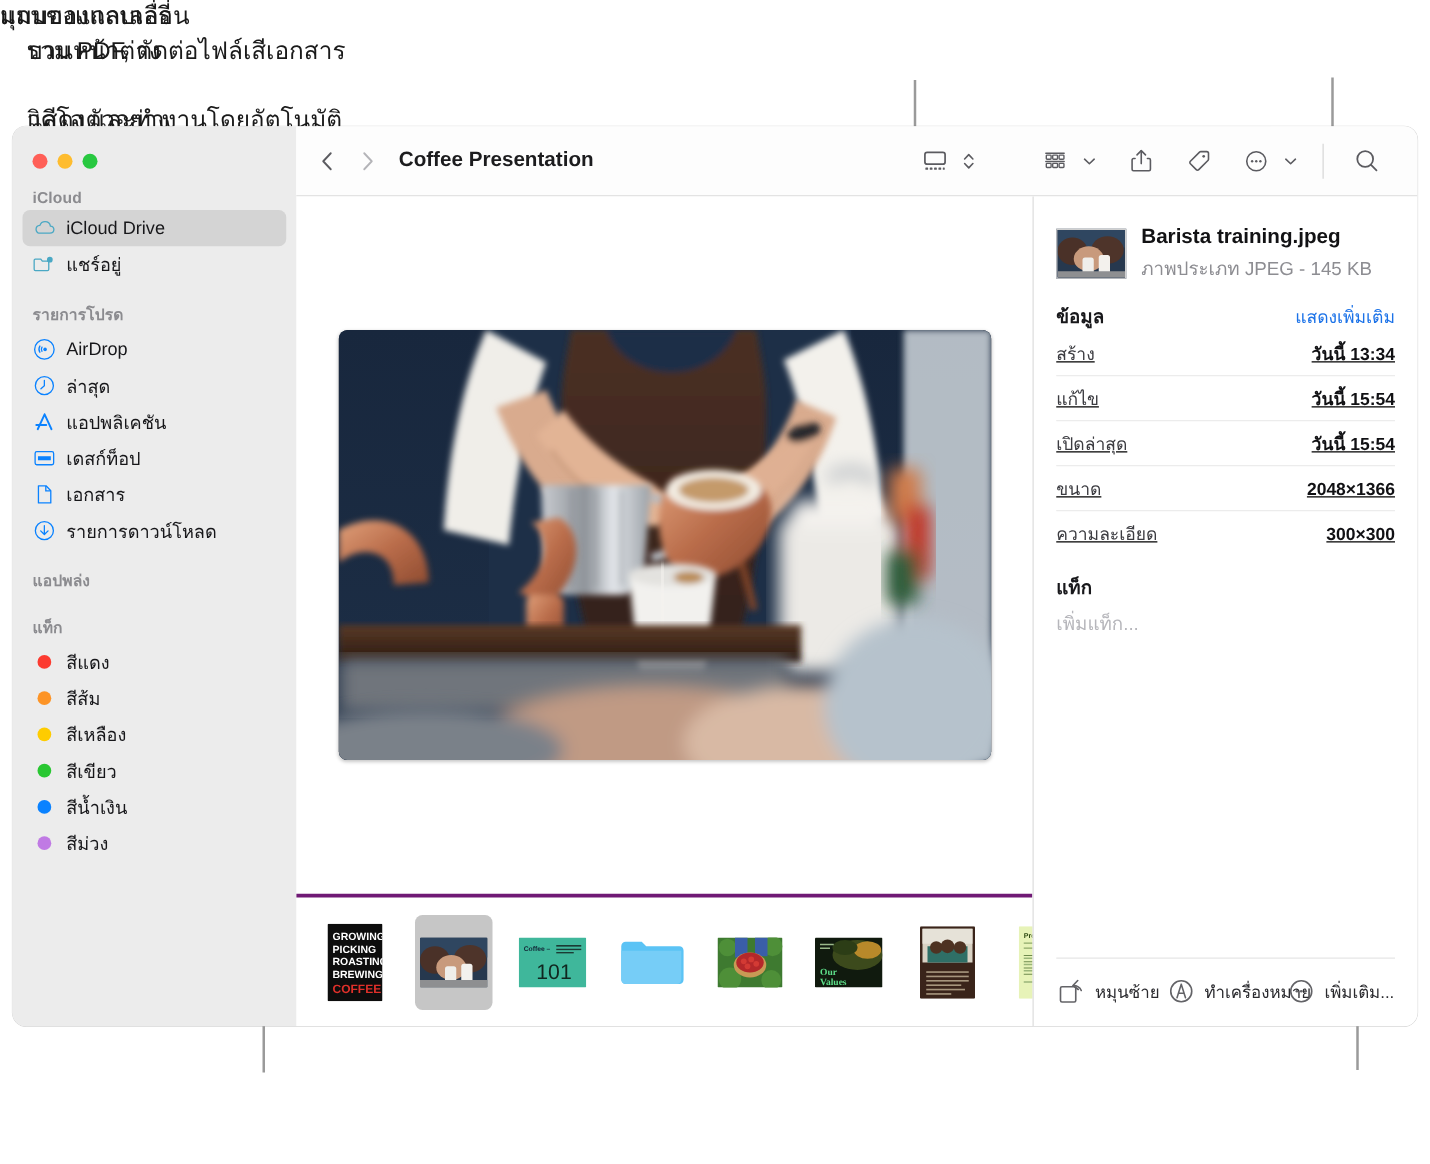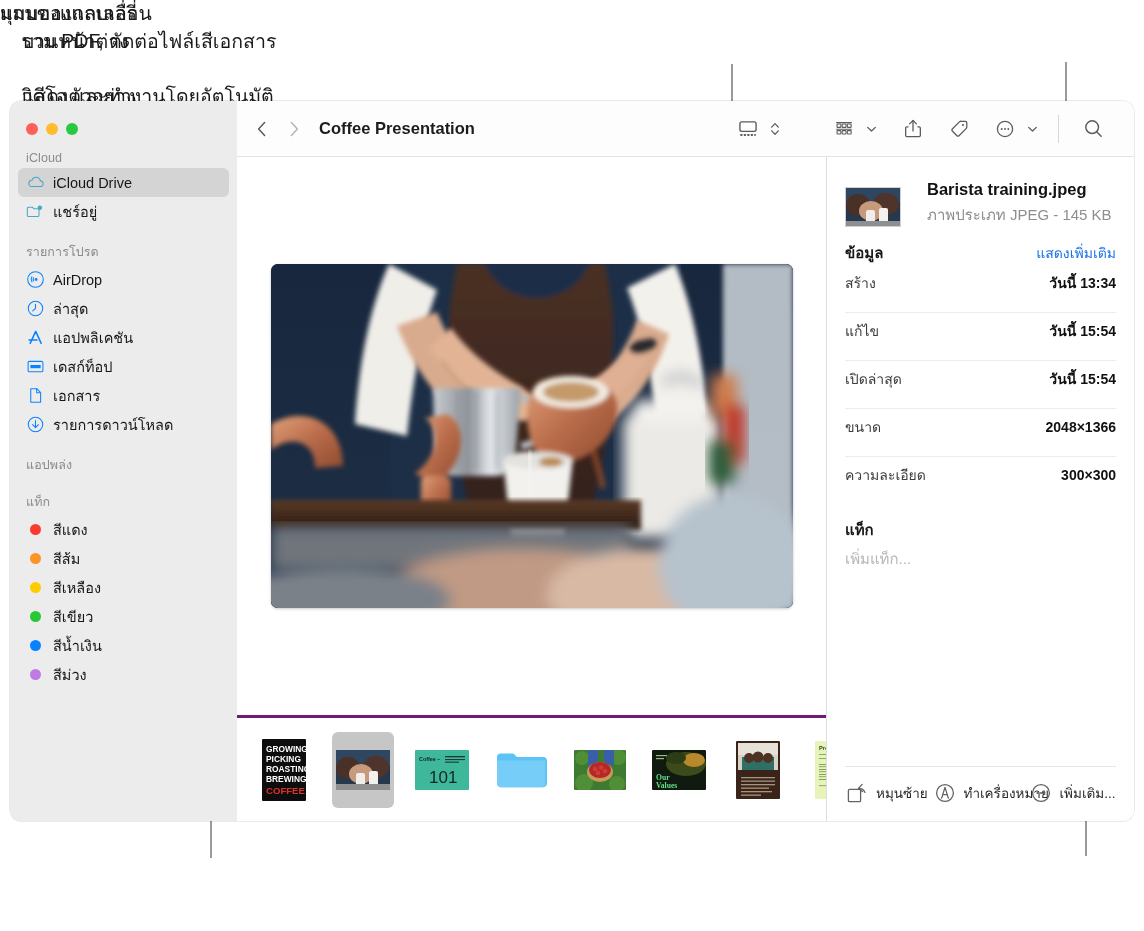--- a/index.html
+++ b/index.html
@@ -34,21 +34,21 @@
     padding-top: 6px;
     position: relative;
   }
   .traffic { display: flex; gap: 8px; padding: 16px 0 0 16px; }
   .tl { width: 12px; height: 12px; border-radius: 50%; }
   .tl.red { background: #ff5f57; }
   .tl.yellow { background: #febc2e; }
   .tl.green { background: #28c840; }
 
   .sb-section {
-    font-size: 12.5px; color: #8b8b8f; font-weight: 400;
+    font-size: 12.5px; color: #8b8b8f; font-weight: 700;
     padding: 0 0 3px 16px; margin-top: 16px; letter-spacing: .1px;
   }
   .sb-section.tight { margin-top: 14px; }
   .sb-list { padding: 0 8px; }
   .sb-item {
     display: flex; align-items: center; gap: 8px;
     height: 29px; padding: 0 8px; border-radius: 6px;
     font-size: 14.5px; color: #17171a;
   }
   .sb-item.selected { background: #d4d4d4; }
@@ -102,31 +102,31 @@
   .thumb { display: block; border-radius: 1px; }
 
   
   .info {
     width: 308px; flex: 0 0 308px;
     border-left: 1px solid #dedede;
     display: flex; flex-direction: column;
     background: #fff;
     padding: 22px 18px 0 18px;
   }
-  .info-head { display: flex; gap: 26px; align-items: flex-end; }
+  .info-head { display: flex; gap: 12px; align-items: center; }
   .info-thumb { width: 56px; height: 40px; flex: 0 0 56px; border: 1px solid #d0d0d0; background:#24354d; overflow:hidden; }
   .info-thumb svg { width: 100%; height: 100%; display:block; }
   .info-name { font-size: 16.5px; font-weight: 700; color: #121214; line-height: 1.25; }
   .info-kind { font-size: 15px; color: #8d8d92; margin-top: 3px; }
 
   .info-sec-head { display: flex; justify-content: space-between; align-items: baseline; margin-top: 14px; }
   .info-sec-title { font-size: 15px; font-weight: 700; color: #18181b; }
   .info-link { font-size: 14px; color: #1b72e8; }
   .kv { display: flex; justify-content: space-between; align-items: baseline;
-        font-size: 14px; padding: 7px 0 18px; border-bottom: 1px solid #ececec; }
+        font-size: 14px; padding: 7px 0 6px; border-bottom: 1px solid #ececec; text-decoration: underline; }
   .kv:last-of-type { border-bottom: none; }
   .kv .k { color: #3c3c41; }
   .kv .v { color: #111114; font-weight: 700; }
 
   .tags-title { font-size: 15px; font-weight: 700; color: #18181b; margin-top: 14px; }
   .tags-add { font-size: 15px; color: #b6b6bb; margin-top: 5px; }
 
   .info-spacer { flex: 1; }
   .quick-actions {
     border-top: 1px solid #e6e6e6;

